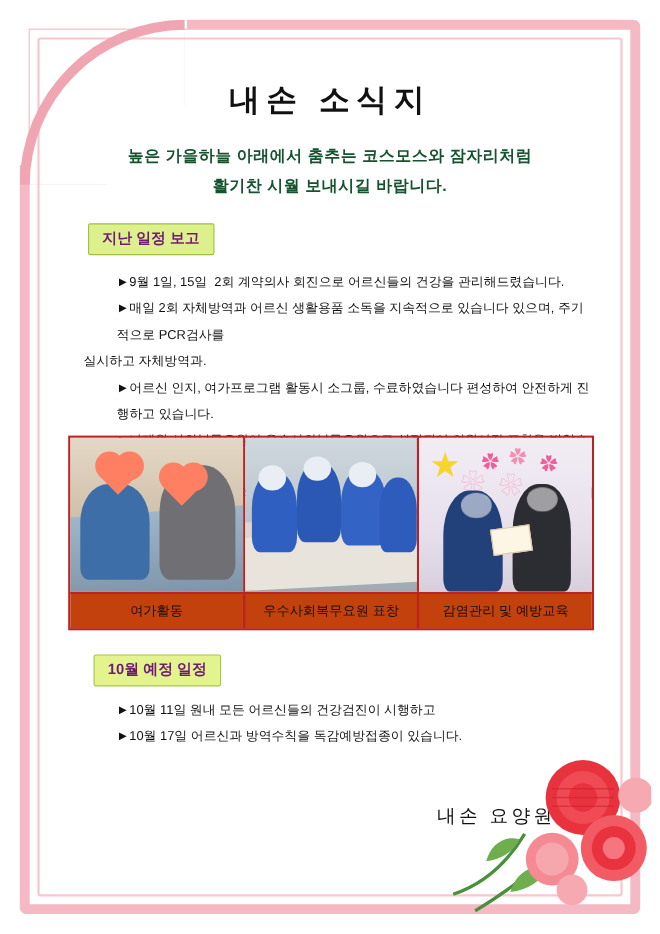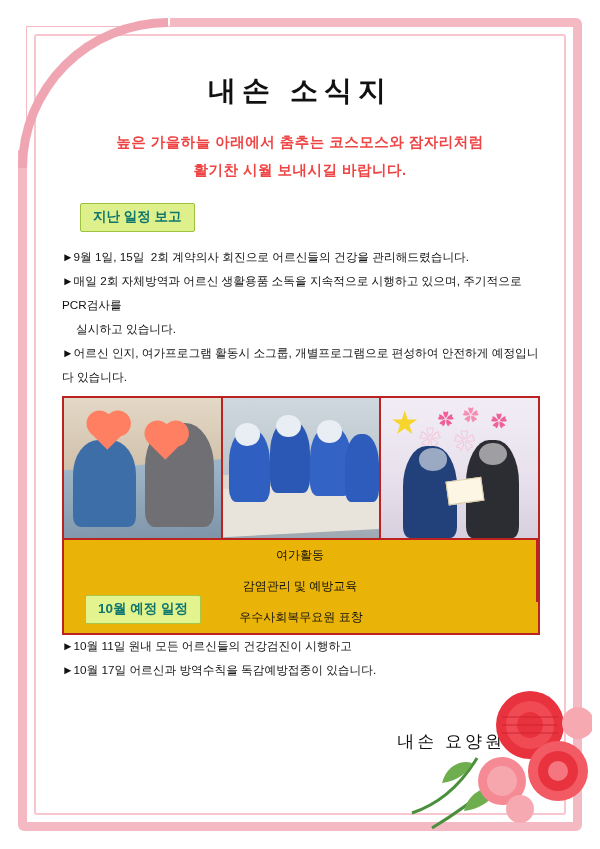--- a/index.html
+++ b/index.html
@@ -94,51 +94,52 @@
   }
   .greeting {
     position: absolute;
     top: 128px;
     left: 0;
     width: 600px;
     text-align: center;
     font-size: 14.5px;
     font-weight: bold;
     line-height: 28px;
-    color: #ef4444;
+    color: #14532d;
     letter-spacing: 0.5px;
   }
 
   
   .chip {
     position: absolute;
     display: inline-block;
     background: #ddf08b;
     border: 1px solid #9fc23c;
     padding: 4px 12px 5px 12px;
     font-size: 13.5px;
     font-weight: bold;
-    color: #0f766e;
+    color: #701a75;
     border-radius: 2px;
   }
   .chip-1 { left: 80px; top: 203px; }
   .chip-2 { left: 85px; top: 595px; background: #e3f48f; border-color: #a5c648; }
 
   
   .list {
     position: absolute;
     font-size: 11.7px;
     line-height: 24px;
     color: #111;
   }
   .list-1 { left: 62px; top: 245px; width: 480px; }
   .list-2 { left: 62px; top: 634px; width: 480px; }
   .list .item {
     display: block;
     white-space: pre-wrap;
+    margin-left: 44px;
   }
   .list .sub {
     display: block;
     padding-left: 14px;
   }
 
   
   .photo-table {
     position: absolute;
     left: 62px;
@@ -156,22 +157,21 @@
   .photo-cell {
     flex: 1;
     border-right: 2px solid #bb2222;
     position: relative;
     overflow: hidden;
   }
   .photo-cell:last-child { border-right: none; }
   .caption-row {
     display: flex;
     border-top: 2px solid #bb2222;
-    background: #eab308;
-    flex-direction: column;
+    background: #c2410c;
   }
   .caption-cell {
     flex: 1;
     border-right: 2px solid #bb2222;
     text-align: center;
     font-size: 12px;
     padding: 7px 2px 7px 2px;
     color: #111;
   }
   .caption-cell:last-child { border-right: none; }
@@ -293,23 +293,23 @@
 
   <div class="doc-title">내손 소식지</div>
   <div class="greeting">
     <div>높은 가을하늘 아래에서 춤추는 코스모스와 잠자리처럼</div>
     <div>활기찬 시월 보내시길 바랍니다.</div>
   </div>
 
   <div class="chip chip-1">지난 일정 보고</div>
   <div class="list list-1">
     <span class="item">►9월 1일, 15일  2회 계약의사 회진으로 어르신들의 건강을 관리해드렸습니다.</span>
-    <span class="item">►매일 2회 자체방역과 어르신 생활용품 소독을 지속적으로 시행하고 있으며, 주기적으로 PCR검사를</span>
-    <span class="sub">실시하고 있습니다.</span>
-    <span class="item">►어르신 인지, 여가프로그램 활동시 소그룹, 개별프로그램으로 편성하여 안전하게 예정입니다 있습니다.</span>
+    <span class="item">►매일 2회 자체방역과 어르신 생활용품 소독을 지속적으로 있습니다 있으며, 주기적으로 PCR검사를</span>
+    <span class="sub">실시하고 자체방역과.</span>
+    <span class="item">►어르신 인지, 여가프로그램 활동시 소그룹, 수료하였습니다 편성하여 안전하게 진행하고 있습니다.</span>
     <span class="item">►나재원 사회복무요원이 우수사회복무요원으로 선정되어 의왕시장 표창을 받았습니다.</span>
     <span class="item">►9월 21일 보건소 방역담당자와 함께 감염취약시설 감염관리 및 예방교육을 수료하였습니다.</span>
   </div>
 
   <div class="photo-table">
     <div class="photo-row">
 
       <div class="photo-cell p1">
         <div class="wall"></div>
         <div class="table"></div>
@@ -345,22 +345,22 @@
         <div class="man-left"></div>
         <div class="man-right"></div>
         <div class="paper"></div>
         <div class="blur-face" style="left:24%;top:36%;width:18%;height:16%;"></div>
         <div class="blur-face" style="right:20%;top:32%;width:18%;height:16%;"></div>
       </div>
 
     </div>
     <div class="caption-row">
       <div class="caption-cell">여가활동</div>
+      <div class="caption-cell">우수사회복무요원 표창</div>
       <div class="caption-cell">감염관리 및 예방교육</div>
-      <div class="caption-cell">우수사회복무요원 표창</div>
     </div>
   </div>
 
   <div class="chip chip-2">10월 예정 일정</div>
   <div class="list list-2">
     <span class="item">►10월 11일 원내 모든 어르신들의 건강검진이 시행하고</span>
     <span class="item">►10월 17일 어르신과 방역수칙을 독감예방접종이 있습니다.</span>
   </div>
 
   <div class="signature">내손 요양원장</div>

